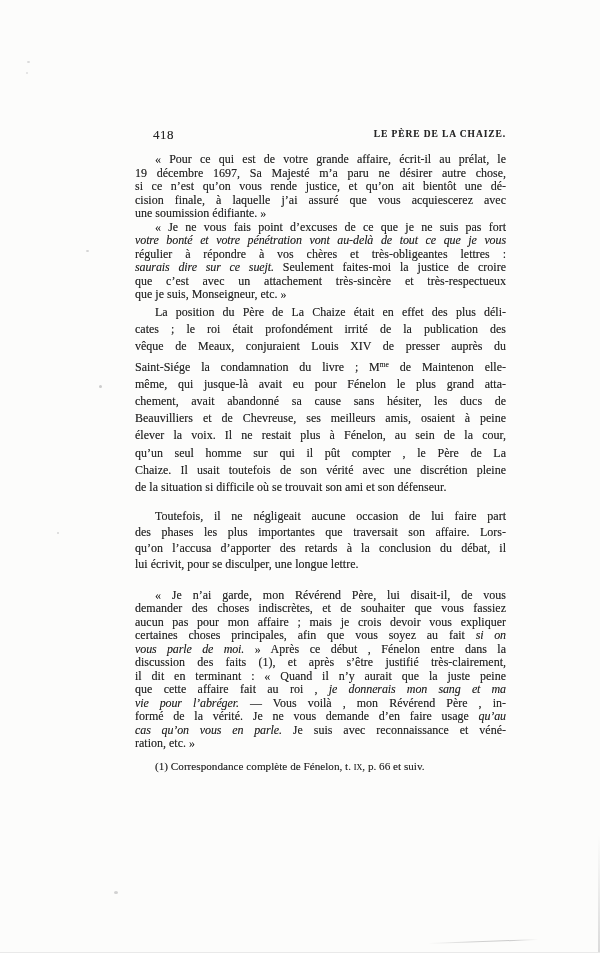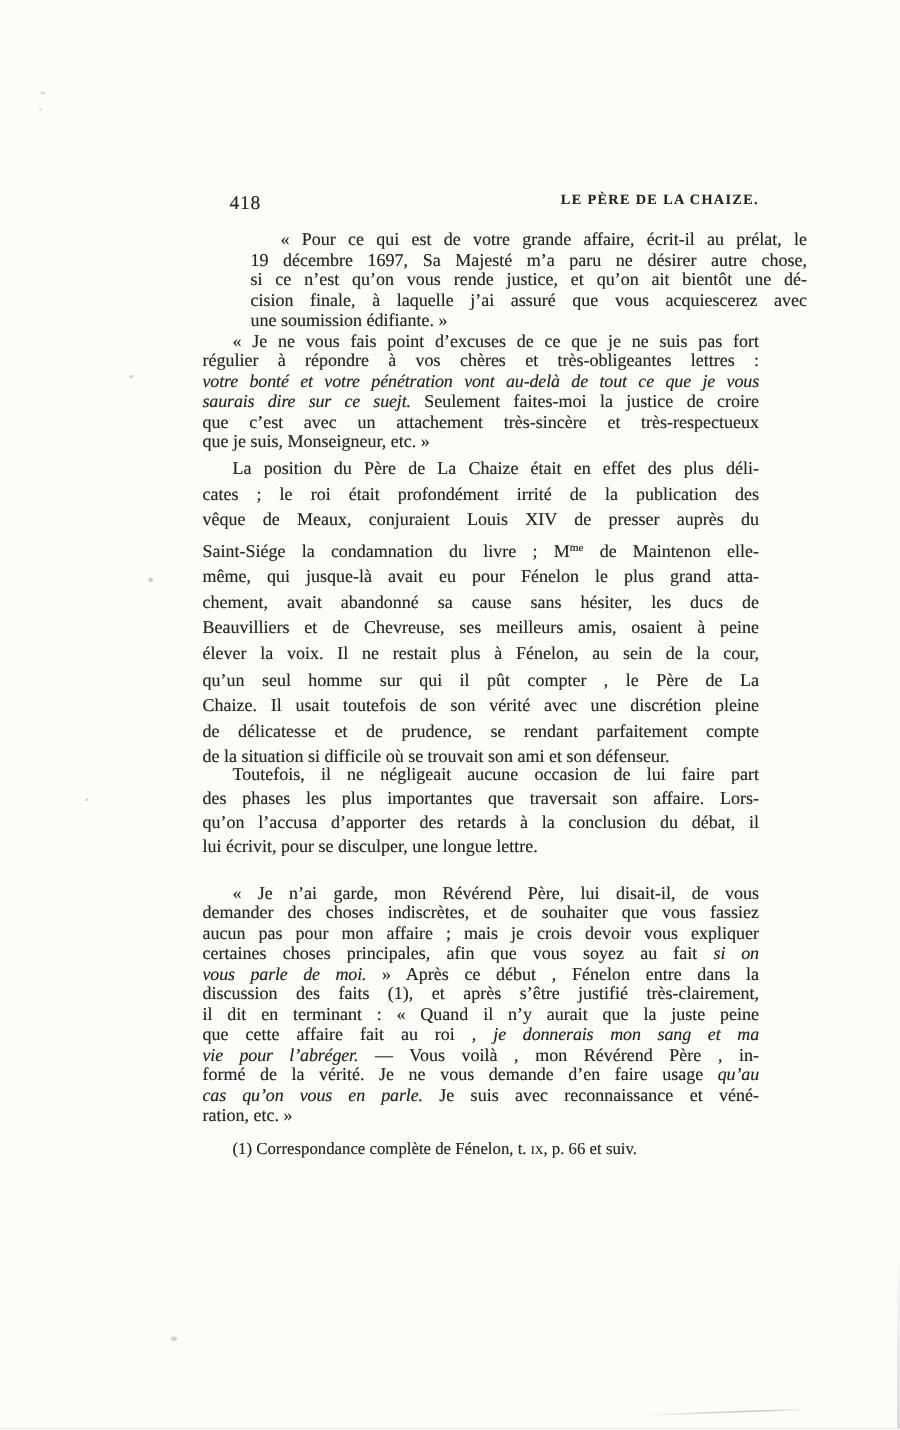--- a/index.html
+++ b/index.html
@@ -23,21 +23,21 @@
     text-align:right;
     font-size:9.5px;font-weight:bold;letter-spacing:0.9px;
     text-shadow:0 0 0.4px rgba(40,40,40,0.4);
   }
   
   .para{
     position:absolute;left:135px;width:371px;
     font-size:12px;
     text-shadow:0 0 0.5px rgba(45,45,45,0.5);
   }
-  .p1{top:153px;line-height:13.6px;margin-left:32px;}
+  .p1{top:153px;line-height:13.6px;}
   .p2{top:221px;line-height:13.4px;}
   .p3{top:304px;line-height:17.2px;}
   .p4{top:508px;line-height:16.1px;}
   .p5{top:589px;line-height:13.45px;}
   .line{text-align:justify;text-align-last:justify;}
   .line.last{text-align-last:left;}
   .line.ind{text-indent:20px;}
   .seg-i{font-style:italic;letter-spacing:-0.1px;}
   .seg-s{font-size:7.5px;vertical-align:4px;letter-spacing:0;}
   .seg-c{font-variant:small-caps;text-align:right;}
@@ -79,38 +79,37 @@
   <div id="text-block">
       <div class="para p1">
         <div class="line ind"><span class="seg-r">« Pour ce qui est de votre grande affaire, écrit-il au prélat, le</span></div>
         <div class="line"><span class="seg-r">19 décembre 1697, Sa Majesté m’a paru ne désirer autre chose,</span></div>
         <div class="line"><span class="seg-r">si ce n’est qu’on vous rende justice, et qu’on ait bientôt une dé-</span></div>
         <div class="line"><span class="seg-r">cision finale, à laquelle j’ai assuré que vous acquiescerez avec</span></div>
         <div class="line last"><span class="seg-r">une soumission édifiante. »</span></div>
       </div>
       <div class="para p2">
         <div class="line ind"><span class="seg-r">« Je ne vous fais point d’excuses de ce que je ne suis pas fort</span></div>
+        <div class="line"><span class="seg-i">votre bonté et votre pénétration vont au-delà de tout ce que je vous</span></div>
         <div class="line"><span class="seg-r">régulier à répondre à vos chères et très-obligeantes lettres :</span></div>
-        <div class="line"><span class="seg-i">votre bonté et votre pénétration vont au-delà de tout ce que je vous</span></div>
         <div class="line"><span class="seg-i">saurais dire sur ce suejt.</span><span class="seg-r"> Seulement faites-moi la justice de croire</span></div>
         <div class="line"><span class="seg-r">que c’est avec un attachement très-sincère et très-respectueux</span></div>
         <div class="line last"><span class="seg-r">que je suis, Monseigneur, etc. »</span></div>
       </div>
       <div class="para p3">
         <div class="line ind"><span class="seg-r">La position du Père de La Chaize était en effet des plus déli-</span></div>
         <div class="line"><span class="seg-r">cates ; le roi était profondément irrité de la publication des</span></div>
         <div class="line"><span class="seg-r">vêque de Meaux, conjuraient Louis XIV de presser auprès du</span></div>
         <div class="line"><span class="seg-r">Saint-Siége la condamnation du livre ; M</span><span class="seg-s">me</span><span class="seg-r"> de Maintenon elle-</span></div>
         <div class="line"><span class="seg-r">même, qui jusque-là avait eu pour Fénelon le plus grand atta-</span></div>
         <div class="line"><span class="seg-r">chement, avait abandonné sa cause sans hésiter, les ducs de</span></div>
         <div class="line"><span class="seg-r">Beauvilliers et de Chevreuse, ses meilleurs amis, osaient à peine</span></div>
         <div class="line"><span class="seg-r">élever la voix. Il ne restait plus à Fénelon, au sein de la cour,</span></div>
         <div class="line"><span class="seg-r">qu’un seul homme sur qui il pût compter , le Père de La</span></div>
         <div class="line"><span class="seg-r">Chaize. Il usait toutefois de son vérité avec une discrétion pleine</span></div>
-        <div class="line"><span class="seg-r">de délicatesse et de prudence, se rendant parfaitement compte</span></div>
         <div class="line last"><span class="seg-r">de la situation si difficile où se trouvait son ami et son défenseur.</span></div>
       </div>
       <div class="para p4">
         <div class="line ind"><span class="seg-r">Toutefois, il ne négligeait aucune occasion de lui faire part</span></div>
         <div class="line"><span class="seg-r">des phases les plus importantes que traversait son affaire. Lors-</span></div>
         <div class="line"><span class="seg-r">qu’on l’accusa d’apporter des retards à la conclusion du débat, il</span></div>
         <div class="line last"><span class="seg-r">lui écrivit, pour se disculper, une longue lettre.</span></div>
       </div>
       <div class="para p5">
         <div class="line ind"><span class="seg-r">« Je n’ai garde, mon Révérend Père, lui disait-il, de vous</span></div>

